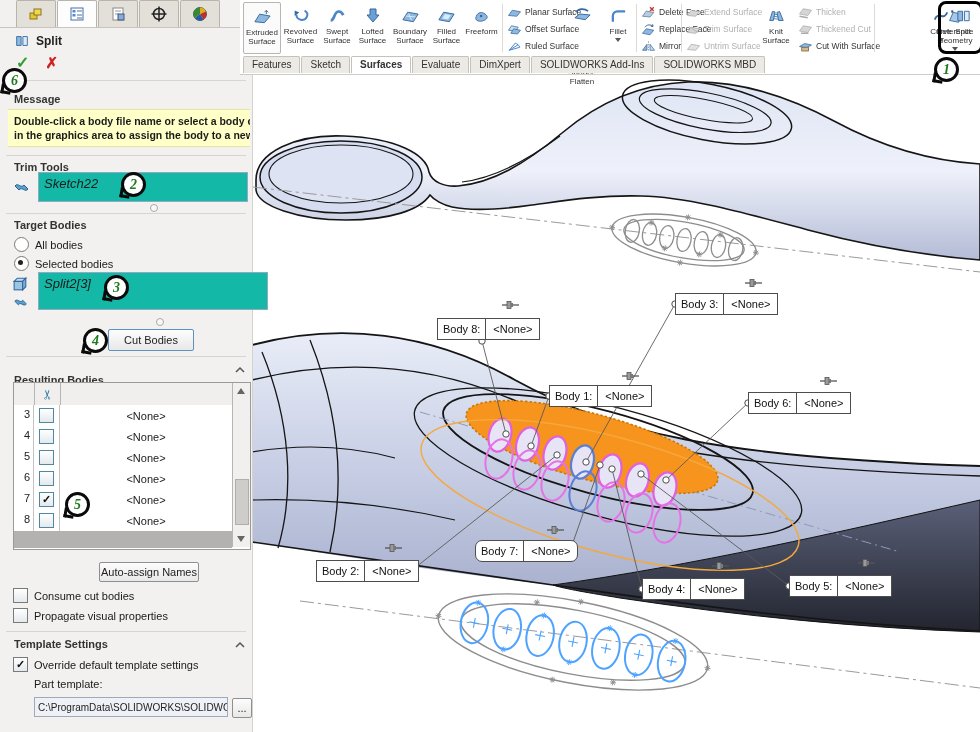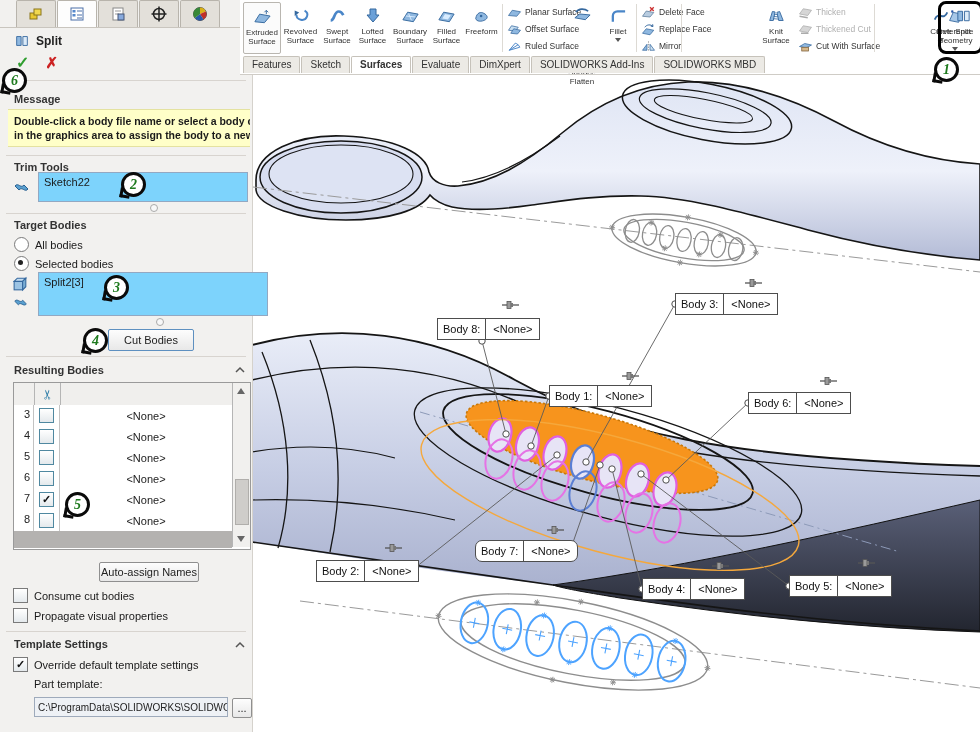--- a/index.html
+++ b/index.html
@@ -19,21 +19,21 @@
             font-weight:bold;font-size:12px;color:#222;}
   .pm-okrow{position:absolute;left:16px;top:53px;display:flex;gap:16px;align-items:center;}
   .ok{color:#2f9e2f;font-size:16px;font-weight:bold;}
   .cancel{color:#cc2222;font-size:15px;font-weight:bold;}
   .divider{position:absolute;left:6px;width:240px;height:1px;background:#d8d4cf;}
   .sec-h{position:absolute;left:14px;font-weight:bold;color:#333;}
   .chev{position:absolute;width:12px;height:8px;}
   .msgbox{position:absolute;left:8px;top:109px;width:242px;height:38px;background:#ffffc8;
           border-top:1px solid #e4e2a0;border-bottom:1px solid #e4e2a0;overflow:hidden;
           font-weight:bold;font-size:10.5px;line-height:14px;padding:4px 0 0 6px;box-sizing:border-box;white-space:nowrap;}
-  .selbox{position:absolute;background:#7dd3fc;border:1px solid #93a8c2;font-size:11px;padding:3px 5px;box-sizing:border-box;}
+  .selbox{position:absolute;background:#14b8a6;border:1px solid #93a8c2;font-size:13px;padding:3px 5px;box-sizing:border-box;font-style:italic;}
   .grip{position:absolute;width:6px;height:6px;border:1px solid #aaa;border-radius:50%;background:#f8f8f8;}
   .radio{position:absolute;display:flex;align-items:center;gap:6px;}
   .rdot{width:13px;height:13px;border:1px solid #7a7a7a;border-radius:50%;background:#fff;position:relative;}
   .rdot.on::after{content:'';position:absolute;left:3px;top:3px;width:5px;height:5px;border-radius:50%;background:#222;}
   .btn{position:absolute;background:linear-gradient(#fdfdfd,#e8e8e8);border:1px solid #8f8f8f;
        border-radius:2px;display:flex;align-items:center;justify-content:center;font-size:11px;color:#222;}
   .btn.blue{border-color:#5e90c0;}
   
   .rtable{position:absolute;left:13px;top:382px;width:236px;height:166px;border:1px solid #9a9a9a;background:#fff;}
   .thead{position:absolute;left:0;top:0;width:218px;height:22px;background:#f0efed;border-bottom:1px solid #b5b5b5;display:flex;}
@@ -435,20 +435,42 @@
         <svg width="15" height="13" viewBox="0 0 20 16">
             <polygon points="2,13 8,5 8,13" fill="#8fb8e0" stroke="#35689e"></polygon>
             <polygon points="18,13 12,5 12,13" fill="#cfe2f2" stroke="#35689e"></polygon>
             <path d="M10,1 V15" stroke="#888" stroke-dasharray="2 1.5"></path>
           </svg>
         <span>Mirror</span>
       </div>
     </div>
     <div class="vsep" style="left:441px;"></div>
 
+    <div class="sgroup" style="left:446px;">
+      <div class="srow dis">
+        <svg width="15" height="13" viewBox="0 0 20 16">
+            <polygon points="2,12 7,5 18,7 13,13" fill="#d6d6d6" stroke="#ababab"></polygon>
+          </svg>
+        <span>Extend Surface</span>
+      </div>
+      <div class="srow dis">
+        <svg width="15" height="13" viewBox="0 0 20 16">
+            <polygon points="2,12 7,5 18,7 13,13" fill="#d6d6d6" stroke="#ababab"></polygon>
+            <path d="M4,4 L16,12" stroke="#ababab"></path>
+          </svg>
+
+        <span>Trim Surface</span>
+      </div>
+      <div class="srow dis">
+        <svg width="15" height="13" viewBox="0 0 20 16">
+            <polygon points="2,12 7,5 18,7 13,13" fill="#e2e2e2" stroke="#ababab"></polygon>
+          </svg>
+        <span>Untrim Surface</span>
+      </div>
+    </div>
 
     <div class="big" style="left:516px;width:40px;">
       <span class="ric">
           <svg width="18" height="18" viewBox="0 0 20 16">
             <polygon points="3,13 6,3 9,3.5 7,13" fill="#8fb8e0" stroke="#35689e"></polygon>
             <polygon points="11,4 14,3 18,13 13,13" fill="#8fb8e0" stroke="#35689e"></polygon>
             <path d="M8,6 l4,0.5 M7.5,8.5 l5,0.5 M7,11 l6,0.5" stroke="#35689e" stroke-width="0.9"></path>
           </svg>
         </span>
       <span>Knit Surface</span>
@@ -601,30 +623,30 @@
       <span>Selected bodies</span>
     </div>
     <svg width="17" height="16" viewBox="0 0 16 15" style="position:absolute;left:12px;top:276px;">
         <rect x="2" y="5" width="8" height="8" fill="#9cc4e4" stroke="#35689e"></rect>
         <polygon points="2,5 5,2 13,2 10,5" fill="#c4ddf0" stroke="#35689e"></polygon>
         <polygon points="10,5 13,2 13,10 10,13" fill="#7aaed4" stroke="#35689e"></polygon>
       </svg>
     <svg width="16" height="14" viewBox="0 0 18 14" style="position:absolute;left:13px;top:296px;">
         <path d="M2,5 C5,1 8,8 11,4 L15,8 C12,12 9,5 6,9 Z" fill="#5aa0d0" stroke="#2a6090"></path>
       </svg>
-    <div class="selbox" style="left:38px;top:272px;width:230px;height:44px;z-index:7;">
+    <div class="selbox" style="left:38px;top:272px;width:230px;height:38px;z-index:7;">
       <span>Split2[3]</span>
     </div>
     <div class="grip" style="left:156px;top:318px;"></div>
     <div class="btn blue" style="left:108px;top:329px;width:84px;height:20px;">
       <span>Cut Bodies</span>
     </div>
     <div class="divider" style="top:356px;"></div>
 
-    <div class="sec-h" style="top:364px;">Resulting Bodies</div>
+    <div class="sec-h" style="top:374px;">Resulting Bodies</div>
     <svg class="chev" style="left:234px;top:366px;" viewBox="0 0 12 8">
         <polyline points="2,6 6,2 10,6" fill="none" stroke="#555" stroke-width="1.5"></polyline>
       </svg>
 
     <div class="rtable">
       <div class="thead">
         <div class="th1"></div>
         <div class="th2">
             <span class="scis">✂</span>
           </div>

